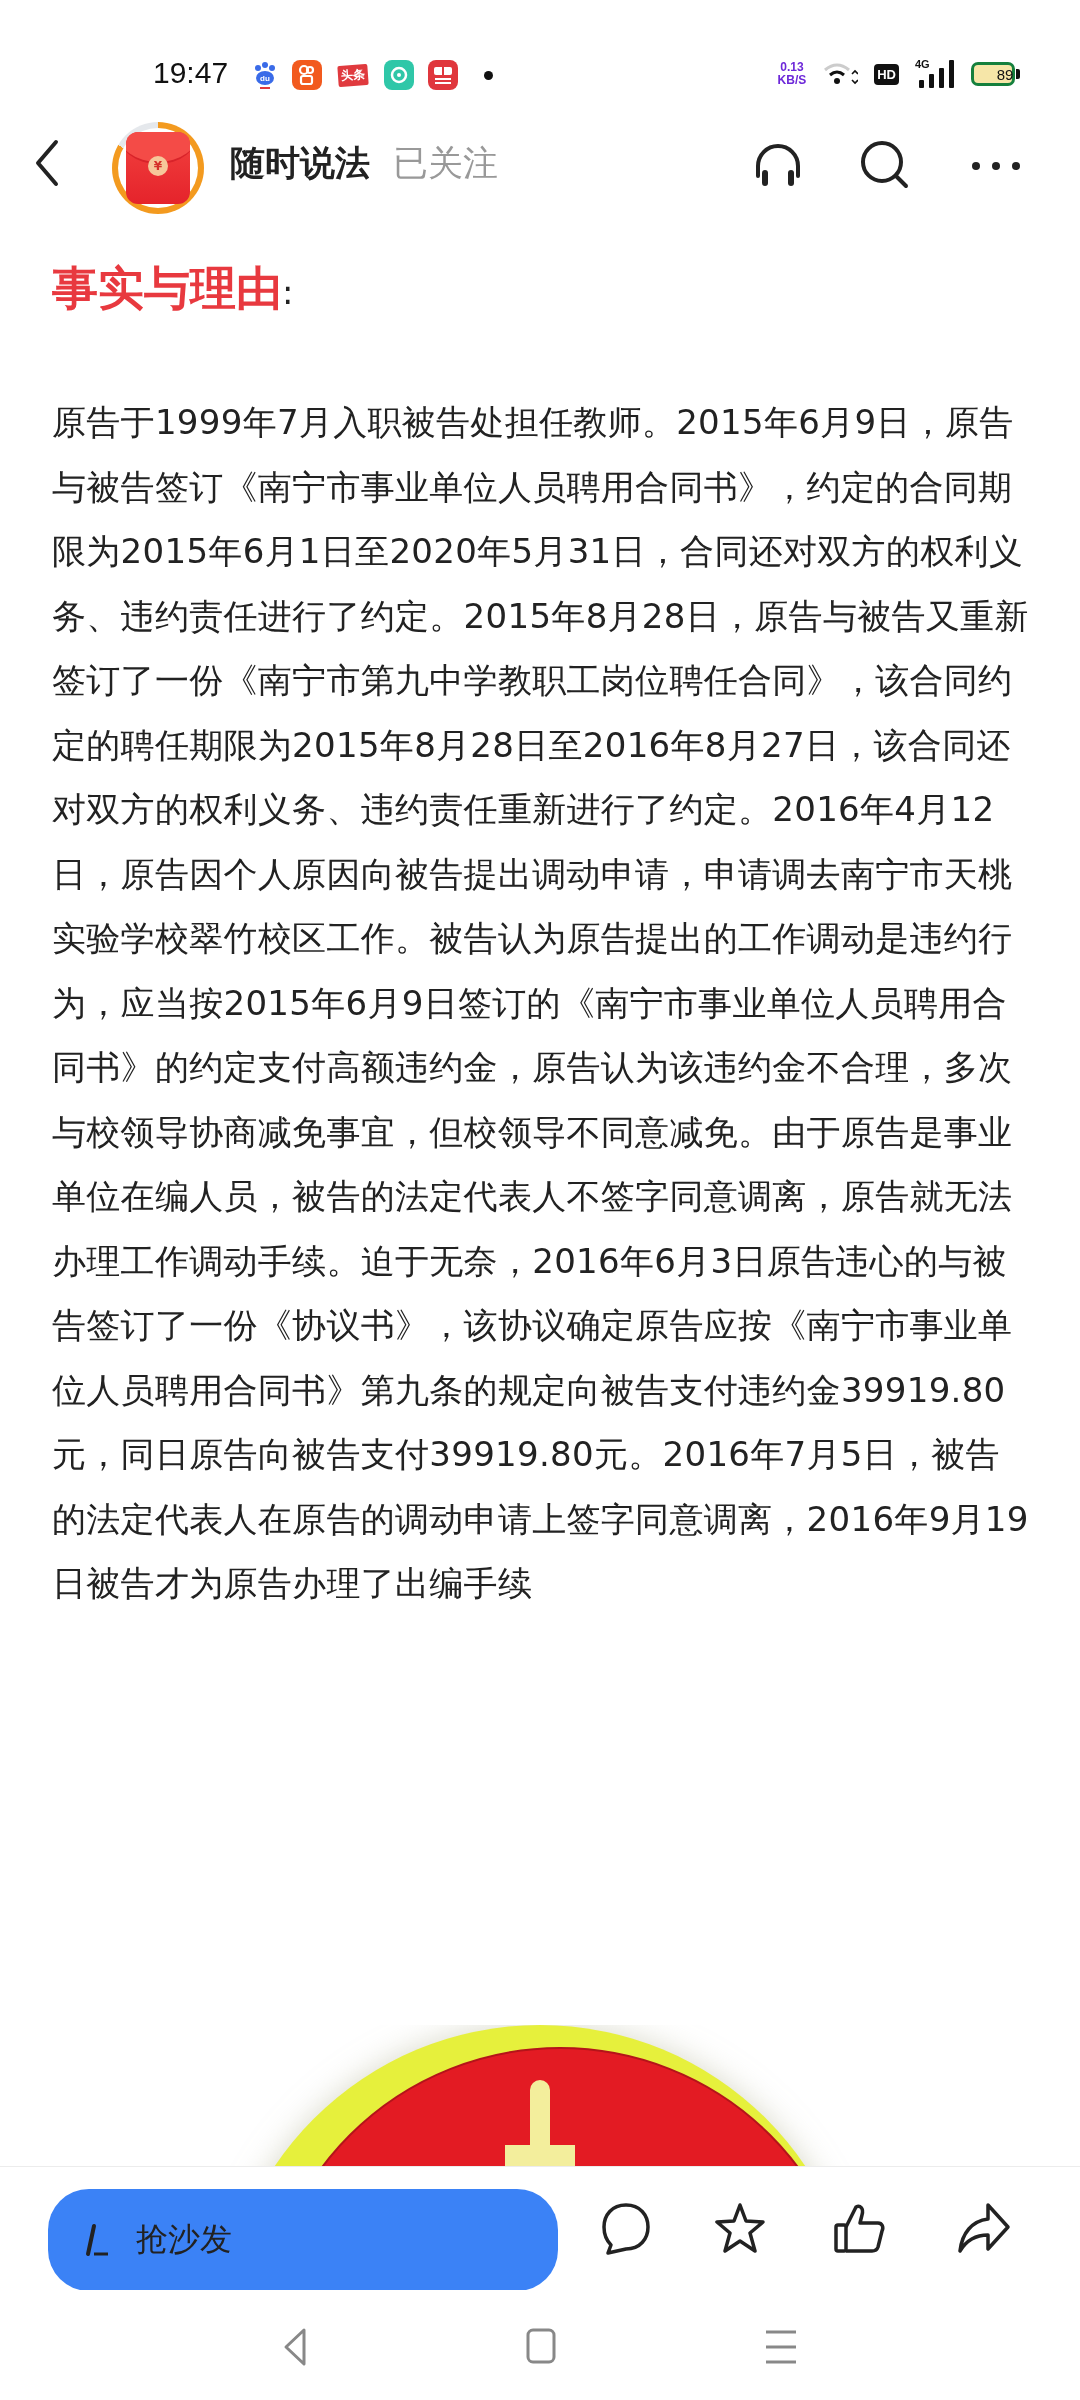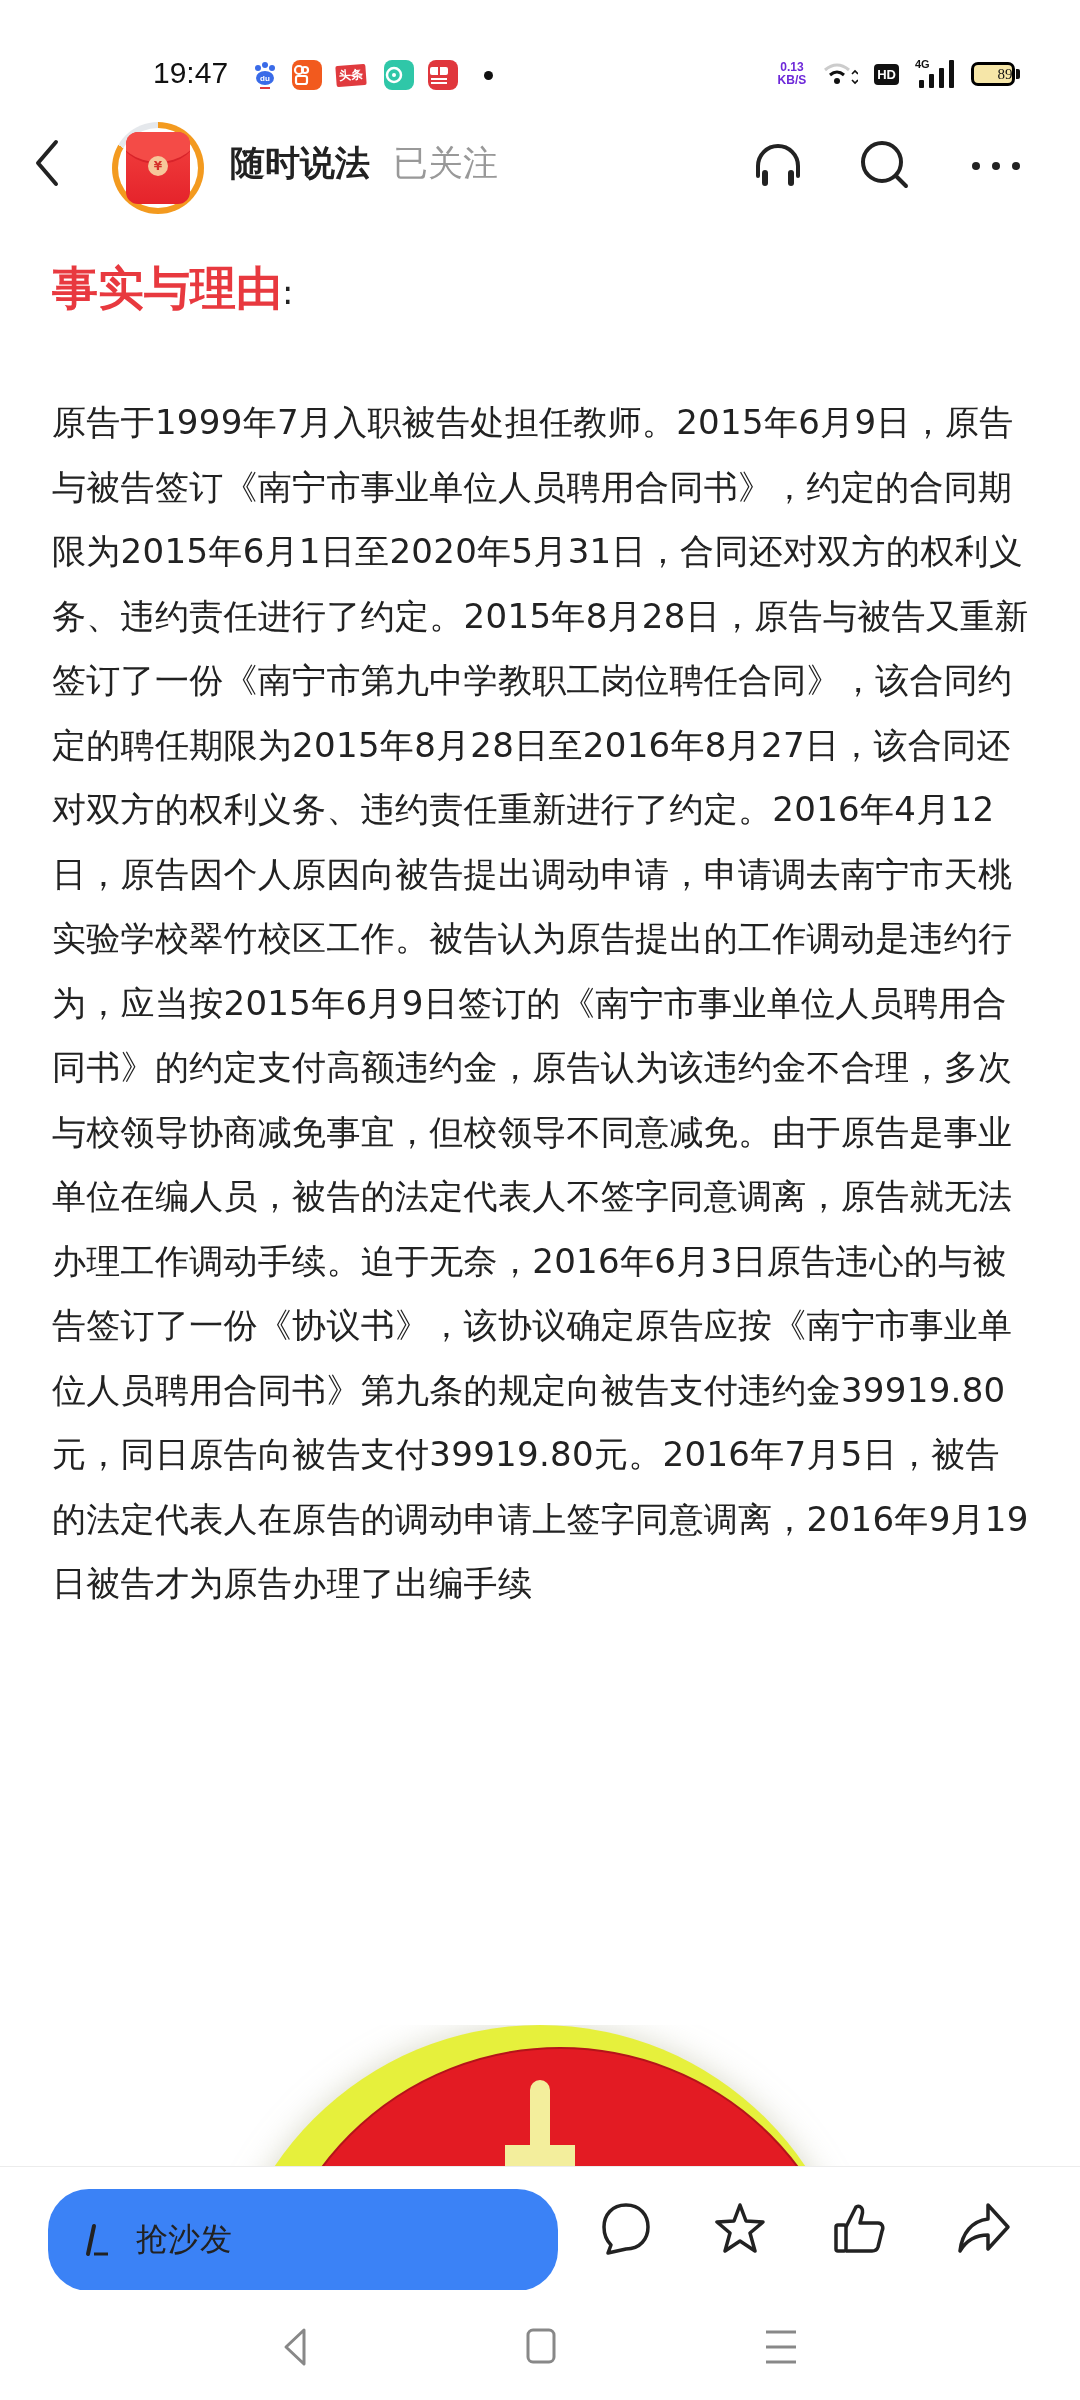--- a/index.html
+++ b/index.html
@@ -3,37 +3,37 @@
 <meta charset="utf-8">
 <style>
   * { box-sizing: border-box; margin: 0; padding: 0; }
   html, body { width: 1080px; height: 2400px; background: #ffffff; overflow: hidden; }
   body { position: relative; font-family: "DejaVu Sans", "Liberation Sans", sans-serif; color: #222222; }
 
   
   .statusbar { position: absolute; top: 8px; left: 0; width: 1080px; height: 120px; }
   .sb-time { position: absolute; left: 153px; top: 48px; font-size: 30px; color: #111; font-family: "Liberation Sans", sans-serif; }
   .sb-apps { position: absolute; left: 252px; top: 52px; display: flex; align-items: center; gap: 14px; }
-  .app-ic { width: 30px; height: 30px; border-radius: 8px; display: flex; align-items: center; font-size: 11px; color: #fff; font-weight: bold; }
+  .app-ic { width: 30px; height: 30px; border-radius: 8px; display: flex; align-items: center; justify-content: center; font-size: 11px; color: #fff; font-weight: bold; }
   .app-baidu { background: transparent; color: #3a6be8; font-size: 22px; width: 26px; }
   .app-kuai { background: #f25a1e; }
   .app-toutiao { background: transparent; width: 34px; }
   .app-toutiao span { background: #e03a3e; color: #fff; font-size: 12px; padding: 2px 3px; border-radius: 2px; transform: rotate(-4deg); display: inline-block; }
   .app-music { background: #2fc7a8; }
   .app-news { background: #e0373d; }
   .sb-dot { width: 9px; height: 9px; border-radius: 50%; background: #111; margin-left: 12px; }
 
   .sb-right { position: absolute; right: 60px; top: 52px; display: flex; align-items: center; gap: 16px; }
   .sb-speed { font-size: 12px; line-height: 13px; text-align: center; font-weight: bold; color: #6d28d9; font-family: "Liberation Sans", sans-serif; }
   .sb-hd { background: #111; color: #fff; font-size: 13px; font-weight: bold; padding: 3px 3px; border-radius: 4px; font-family: "Liberation Sans", sans-serif; }
   .sb-net { font-size: 11px; font-weight: bold; color: #111; position: relative; width: 40px; height: 28px; }
   .sb-net .lbl { position: absolute; left: 0; top: -2px; font-family: Liberation Sans, sans-serif; text-align: center; }
   .sb-net .bar { position: absolute; bottom: 0; width: 5px; background: #111; border-radius: 1px; }
   .battery { display: flex; align-items: center; }
-  .battery-body { width: 44px; height: 24px; border: 3px solid #000000; border-radius: 7px; background: #f6e6a8; font-size: 15px; display: flex; align-items: center; justify-content: center; color: #111; font-family: Liberation Serif, serif; padding-left: 24px; }
+  .battery-body { width: 44px; height: 24px; border: 3px solid #15803d; border-radius: 7px; background: #f6e6a8; font-size: 15px; display: flex; align-items: center; justify-content: center; color: #111; font-family: Liberation Sans, sans-serif; padding-left: 24px; }
   .battery-tip { width: 4px; height: 10px; background: #111; border-radius: 0 2px 2px 0; margin-left: 1px; }
 
   
   .header { position: absolute; top: 110px; left: 0; width: 1080px; height: 110px; }
   .back-btn { position: absolute; left: 30px; top: 28px; width: 40px; height: 50px; cursor: pointer; }
   .avatar { position: absolute; left: 112px; top: 12px; width: 92px; height: 92px; border-radius: 50%; background: conic-gradient(#f39a1f 0deg 300deg, #e5e8ec 300deg 360deg); display: flex; align-items: center; justify-content: center; cursor: pointer; }
   .avatar-inner { width: 80px; height: 80px; border-radius: 50%; background: #fff; display: flex; align-items: center; justify-content: center; }
   .redpacket { width: 64px; height: 72px; border-radius: 12px; background: linear-gradient(#f2423f, #e5232b); position: relative; overflow: hidden; }
   .redpacket::before { content: ""; position: absolute; left: -8px; right: -8px; top: -30px; height: 60px; border-radius: 0 0 50% 50%; background: #f44b47; border-bottom: 2px solid #d8232a; }
   .redpacket .coin { position: absolute; left: 22px; top: 24px; width: 20px; height: 20px; border-radius: 50%; background: #f6c79a; color: #d5302a; font-size: 12px; font-weight: bold; display: flex; align-items: center; justify-content: center; z-index: 1; }

